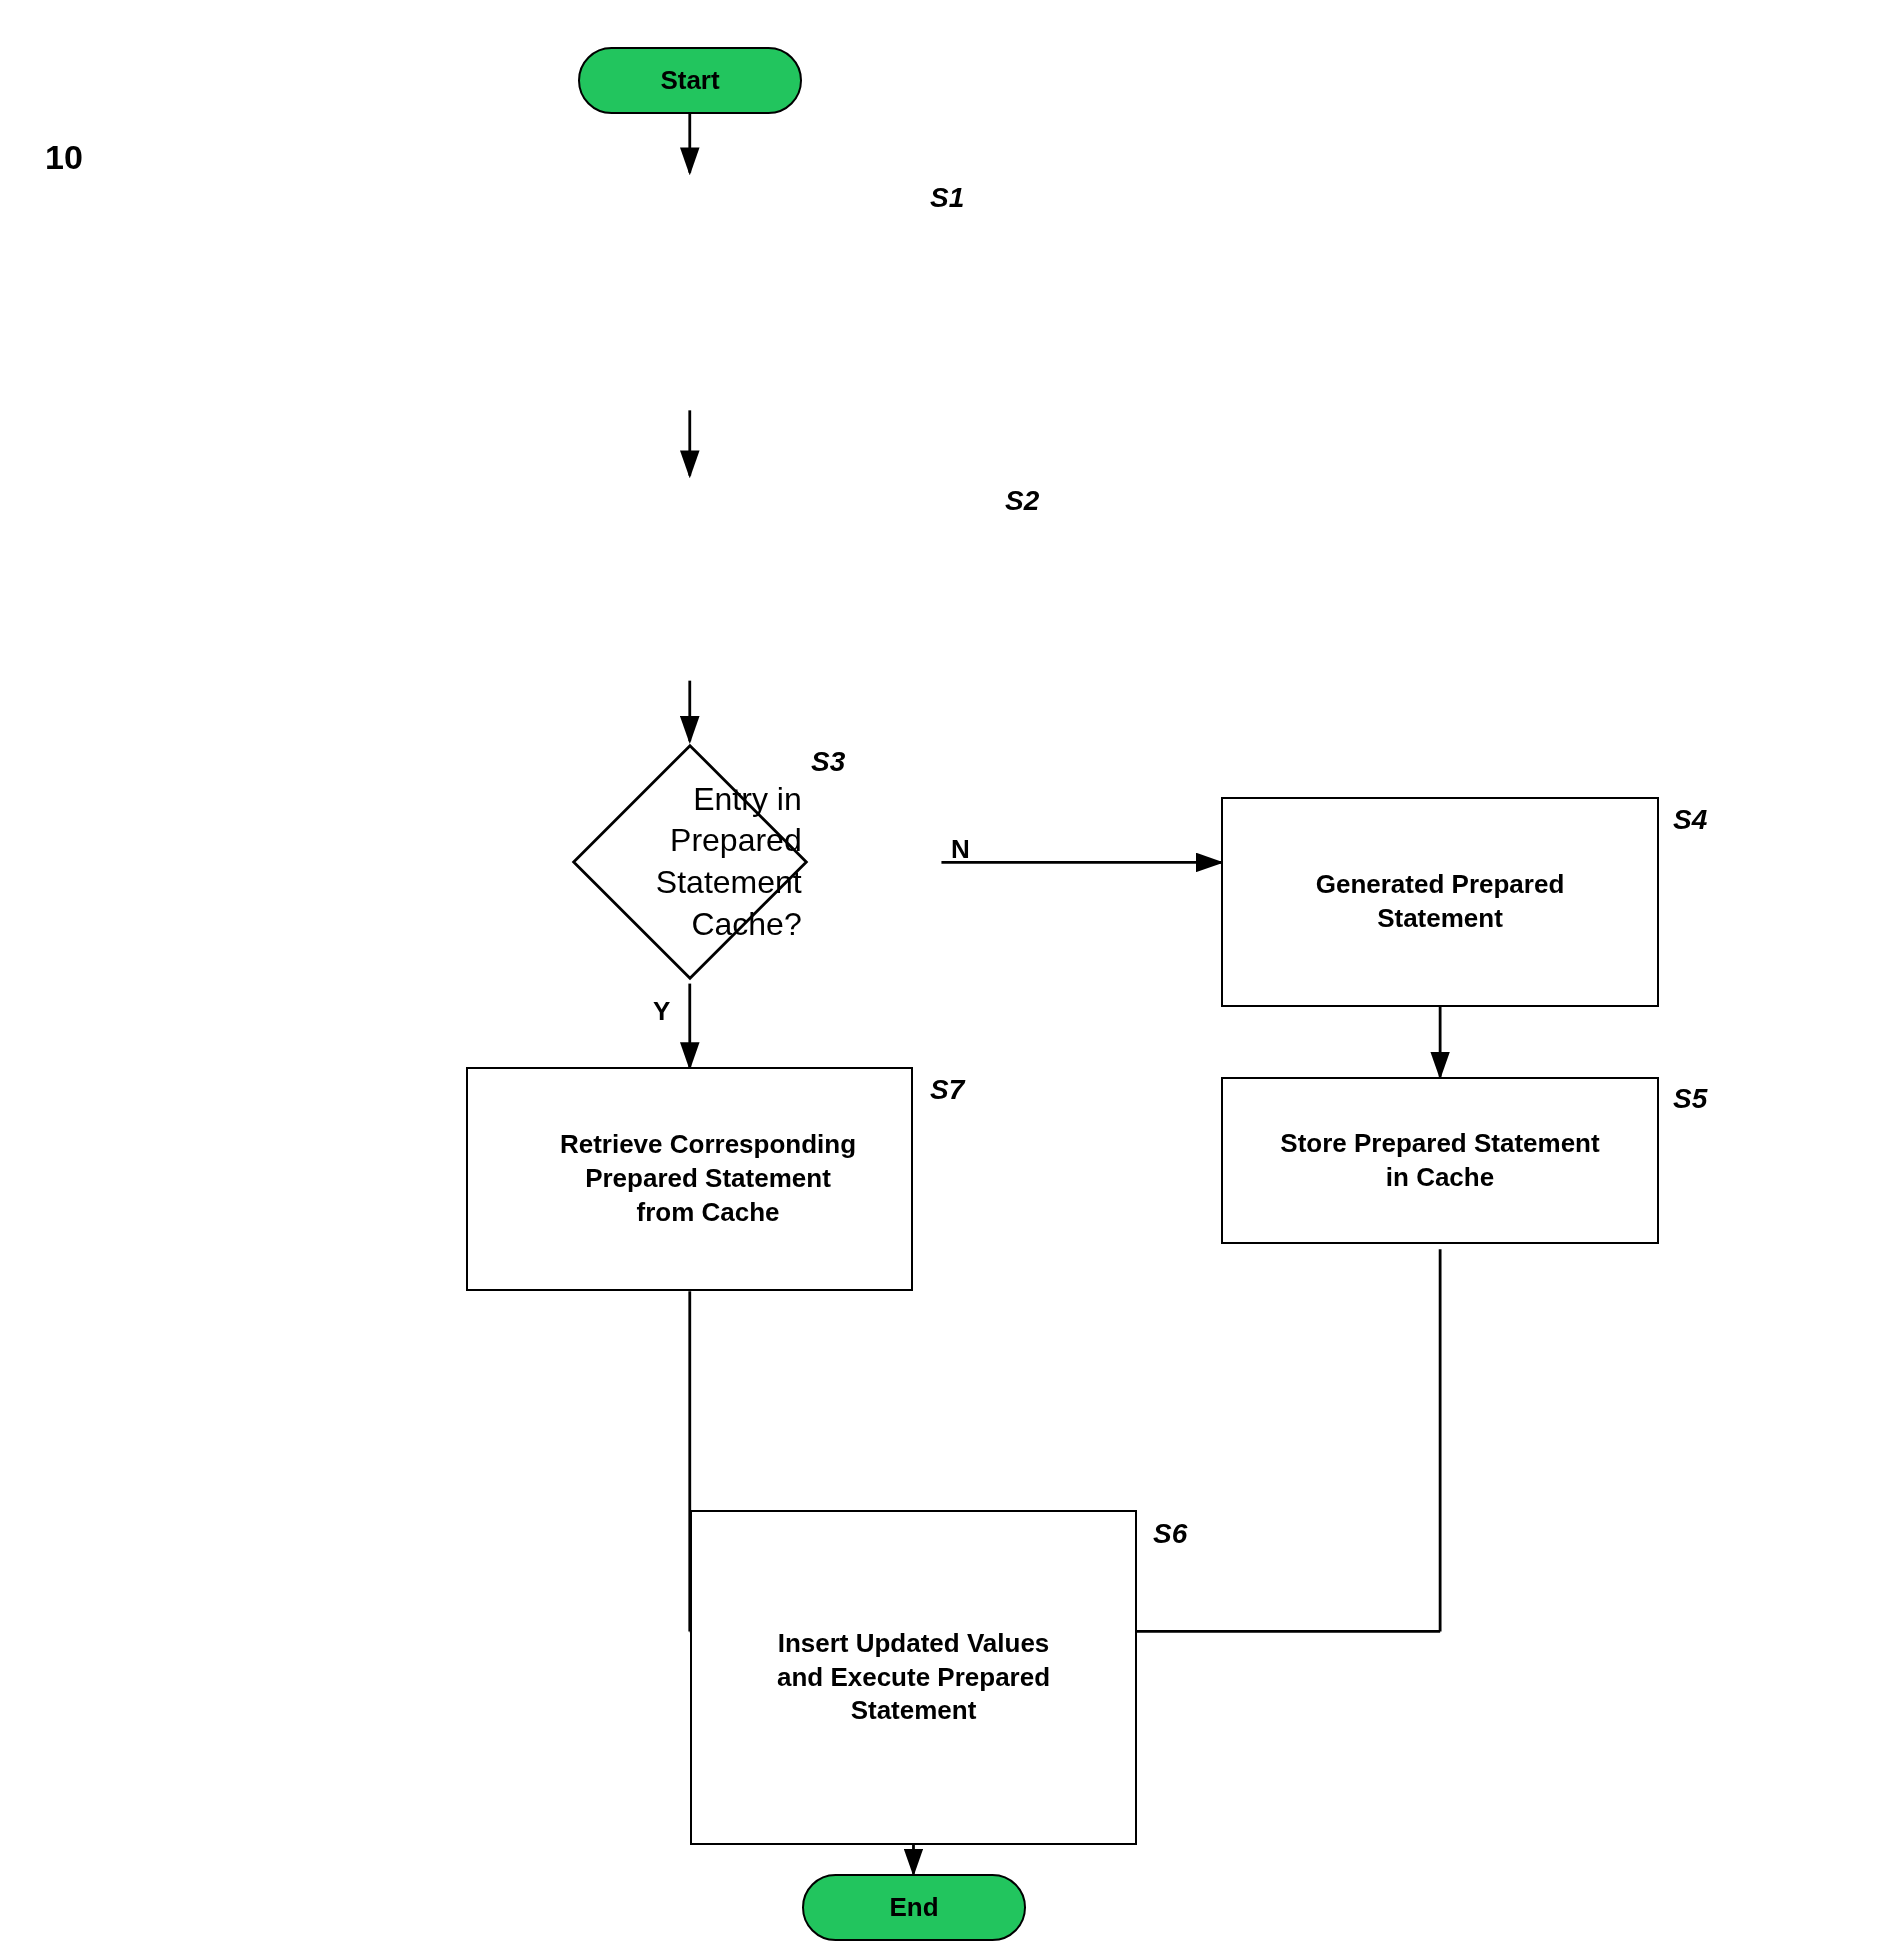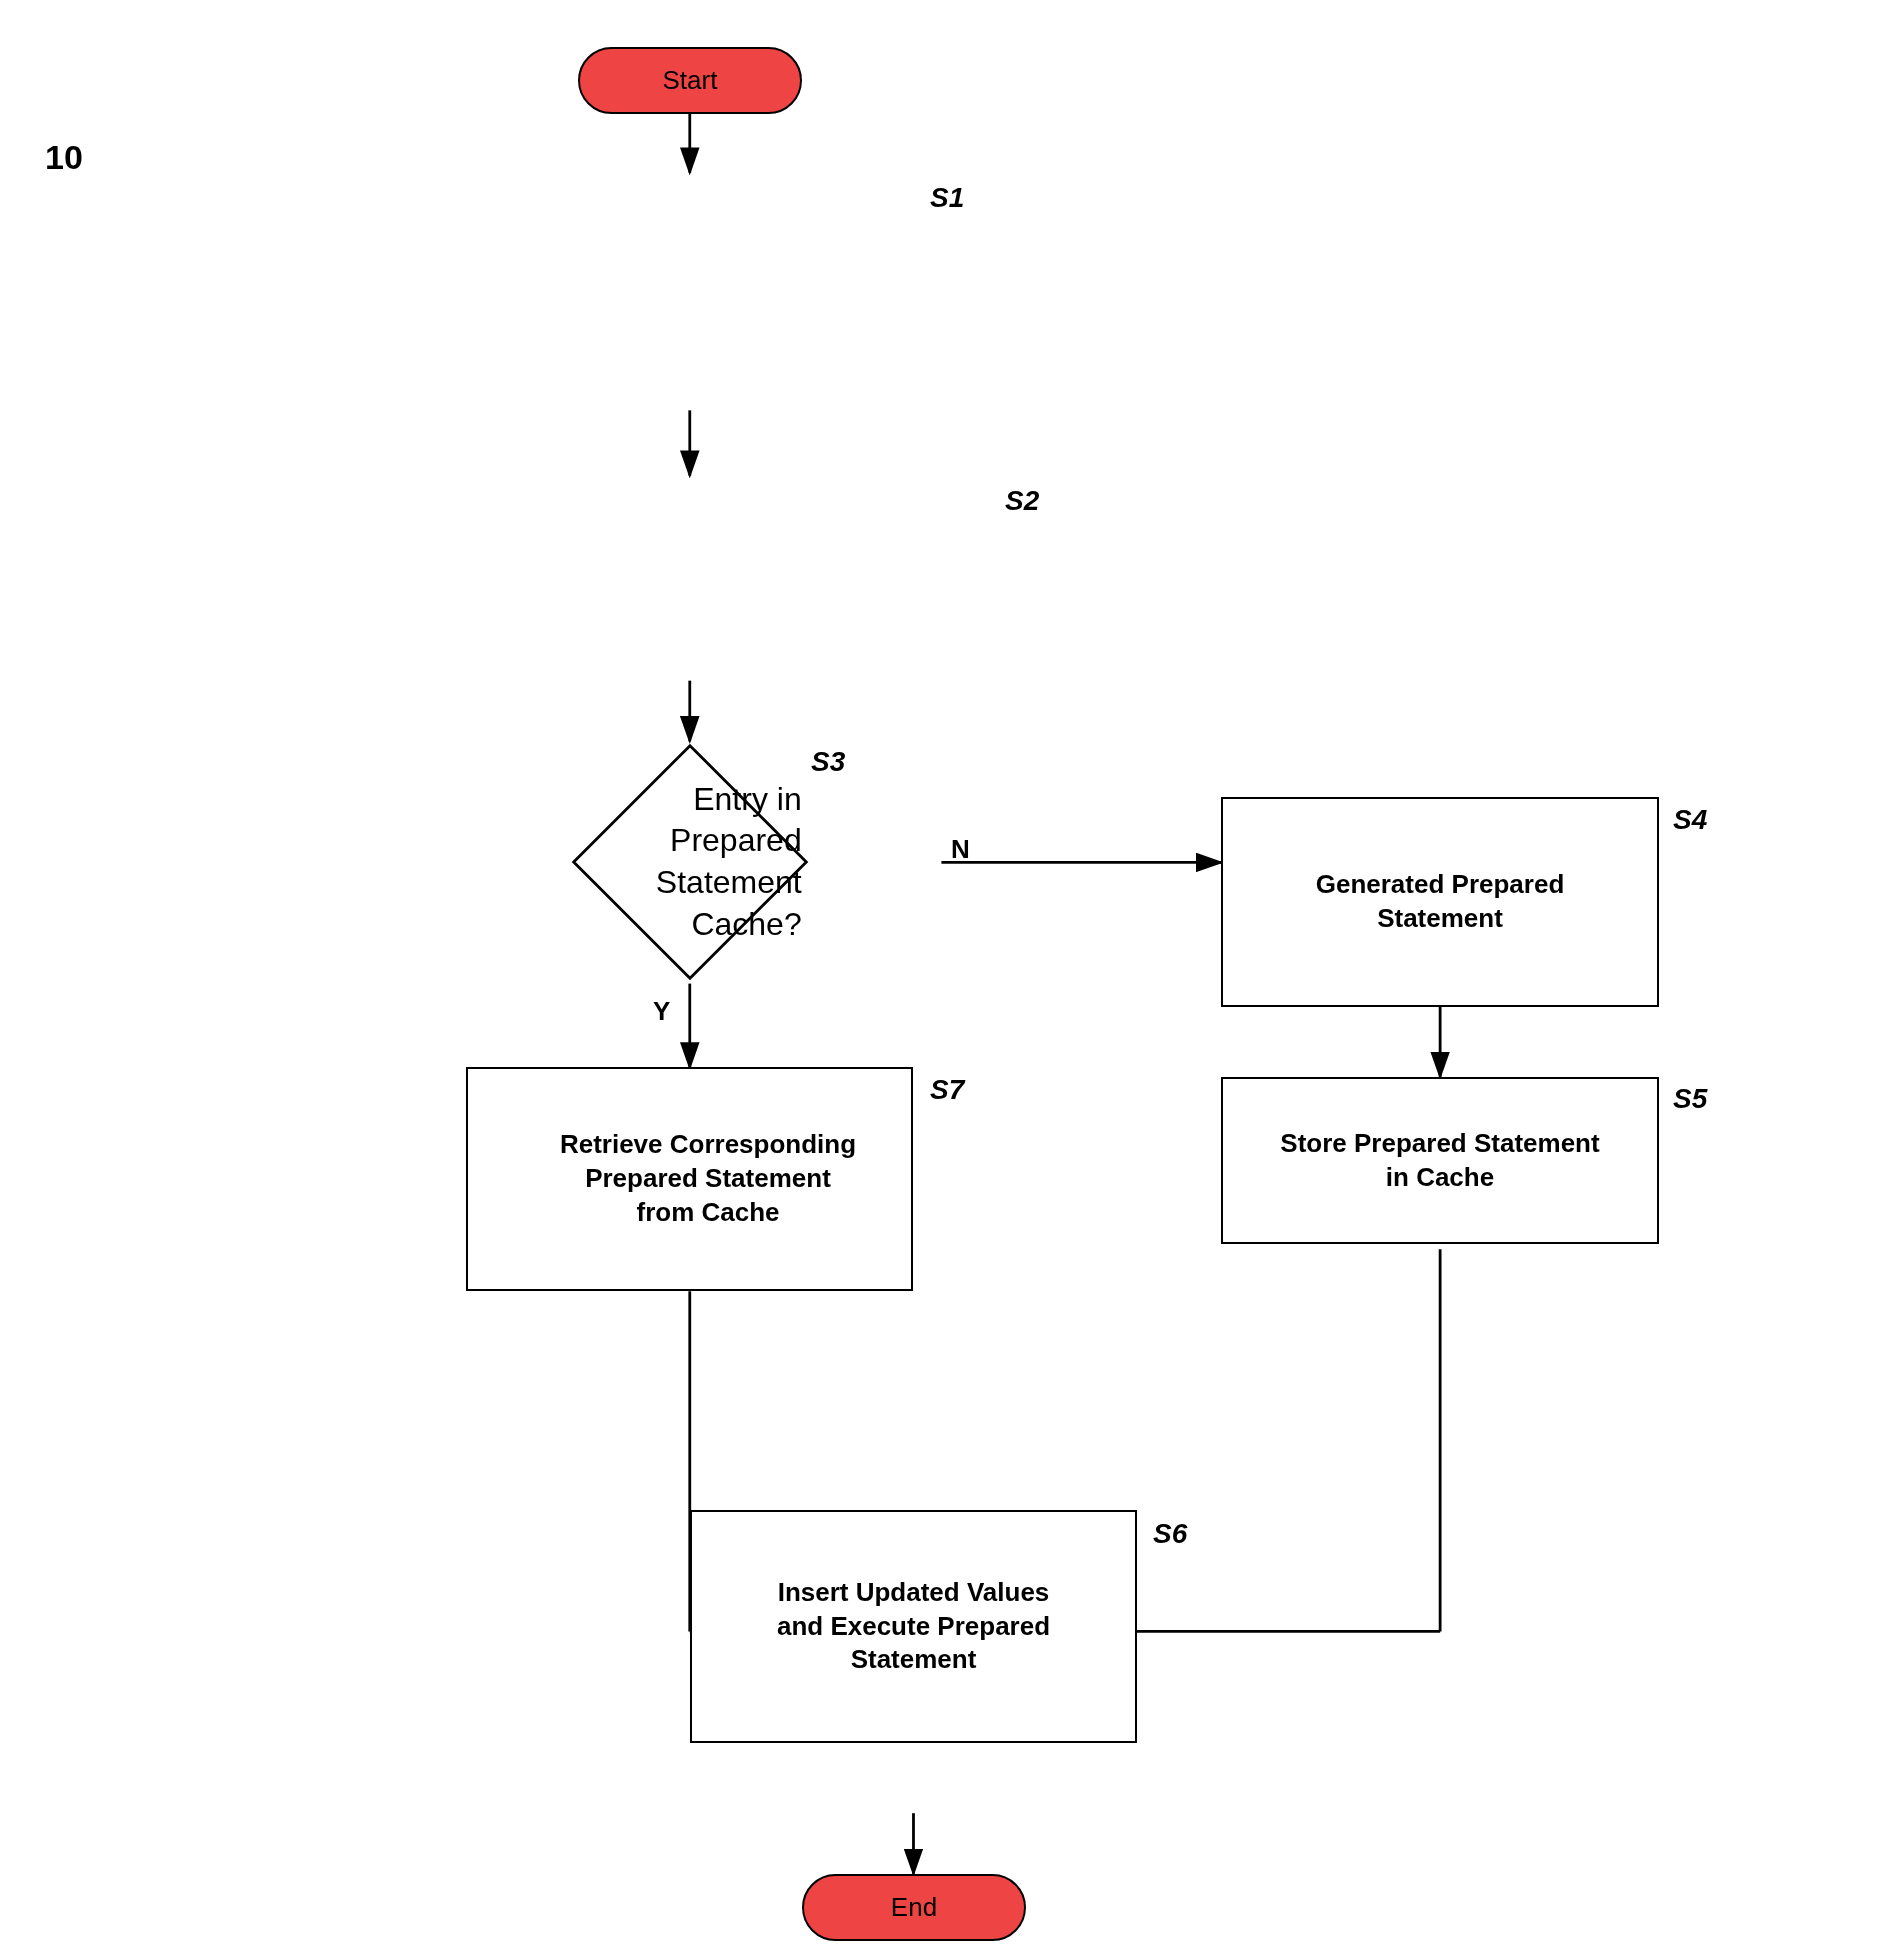--- a/index.html
+++ b/index.html
@@ -39,28 +39,28 @@
       text-align: center;
       font-size: 26px;
       font-weight: bold;
       line-height: 1.3;
       padding: 9.3px 15px;
     }
 
     .flow-rounded {
       position: absolute;
       border: 2.8px solid #000;
-      background: #ef4444;
+      background: #22c55e;
       border-radius: 47px;
       display: flex;
       align-items: center;
       justify-content: center;
       text-align: center;
       font-size: 26px;
-      font-weight: normal;
+      font-weight: bold;
       padding: 9.3px 30px;
     }
 
     .flow-diamond {
       position: absolute;
       width: 242px;
       height: 242px;
       display: flex;
       align-items: center;
       justify-content: center;
@@ -191,21 +191,21 @@
 
   <div class="flow-box" style="left: 466px; top: 1067px; width: 447px; height: 224px;">
     <span style="white-space:pre-line;margin-left:37px;">Retrieve Corresponding
 Prepared Statement
 from Cache</span>
   </div>
   <div class="step-label" style="left: 930px; top: 1074px;">
     <span>S7</span>
   </div>
 
-  <div class="flow-box" style="left: 690px; top: 1510px; width: 447px; height: 233px;">
+  <div class="flow-box" style="left: 690px; top: 1510px; width: 447px; height: 335px;">
     <span style="white-space:pre-line;">Insert Updated Values
 and Execute Prepared
 Statement</span>
   </div>
   <div class="step-label" style="left: 1153px; top: 1518px;">
     <span>S6</span>
   </div>
 
   <div class="flow-rounded" style="left: 802px; top: 1874px; width: 224px; height: 67px;">
     <span>End</span>

